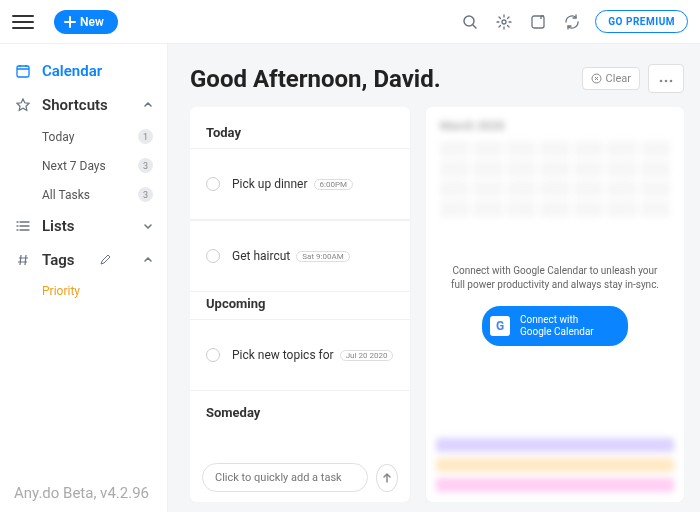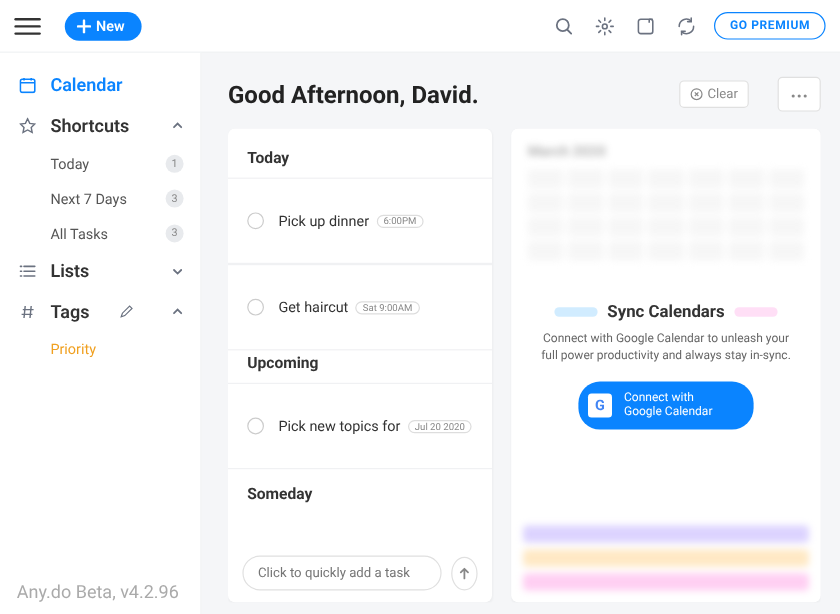--- a/index.html
+++ b/index.html
@@ -20,22 +20,22 @@
 .side-item.active .icon { color: #0a84ff; }
 .side-item.bold { font-weight: 600; }
 .side-item .chev { margin-left: auto; color: #6b7280; }
 .side-sub { padding: 7px 14px 7px 42px; font-size: 12px; color: #555; display: flex; align-items: center; cursor: pointer; }
 .side-sub .count { margin-left: auto; background: #e8eaed; color: #888; font-size: 9px; width: 15px; height: 15px; border-radius: 50%; display: flex; align-items: center; justify-content: center; }
 .side-tag { padding: 7px 14px 7px 42px; font-size: 12px; color: #f0a020; cursor: pointer; }
 .pencil { margin-left: auto; margin-right: 6px; color: #6b7280; }
 .sidebar-footer { margin-top: auto; padding: 10px 14px; font-size: 15px; color: #aaa; }
 .main { flex: 1; padding: 20px 16px 10px 22px; display: flex; flex-direction: column; overflow: hidden; }
 .main-header { display: flex; align-items: center; margin-bottom: 14px; }
-.greeting { font-size: 20px; font-weight: 700; color: #222; }
-.header-actions { margin-left: auto; display: flex; align-items: center; gap: 24px; }
+.greeting { font-size: 24px; font-weight: 700; color: #222; }
+.header-actions { margin-left: auto; display: flex; align-items: center; gap: 8px; }
 .clear-btn { border: 1px solid #e0e0e0; background: #fff; color: #888; border-radius: 4px; padding: 4px 8px; font-size: 11px; display: flex; align-items: center; gap: 4px; cursor: pointer; }
 .more-btn { border: 1px solid #e0e0e0; background: #fff; border-radius: 4px; padding: 6px 10px; cursor: pointer; color: #888; }
 .columns { display: flex; gap: 16px; flex: 1; overflow: hidden; }
 .tasks-card { width: 220px; background: #fff; border-radius: 6px; padding: 14px 0 10px 0; display: flex; flex-direction: column; box-shadow: 0 1px 2px rgba(0,0,0,0.04); }
 .section-title { font-size: 13px; font-weight: 700; padding: 4px 16px 8px 16px; }
 .task-row { display: flex; align-items: center; padding: 28px 16px; border-top: 1px solid #f0f1f3; border-bottom: 1px solid #f0f1f3; font-size: 12px; }
 .task-circle { width: 14px; height: 14px; border: 1.5px solid #ccc; border-radius: 50%; margin-right: 12px; flex-shrink: 0; }
 .task-badge { margin-left: 6px; border: 1px solid #ddd; border-radius: 8px; padding: 0 5px; font-size: 8px; color: #888; white-space: nowrap; }
 .task-text { white-space: nowrap; overflow: hidden; text-overflow: ellipsis; }
 .tasks-card .spacer { flex: 1; }
@@ -251,21 +251,20 @@
               <div class="cal-cell"></div>
               <div class="cal-cell"></div>
           </div>
           <div class="cal-events">
             <div class="cal-event" style="background:#b9a7ff"></div>
             <div class="cal-event" style="background:#ffd28a"></div>
             <div class="cal-event" style="background:#ff9ee6"></div>
           </div>
         </div>
         <div class="sync-overlay">
-          <div class="sync-title">Sync Calendars</div>
           <div class="sync-desc">Connect with Google Calendar to unleash your full power productivity and always stay in-sync.</div>
           <button class="connect-btn">
             <span class="g-badge">
                 <span>G</span>
               </span>
             <span class="connect-text">Connect with Google Calendar</span>
           </button>
         </div>
       </div>
     </div>

